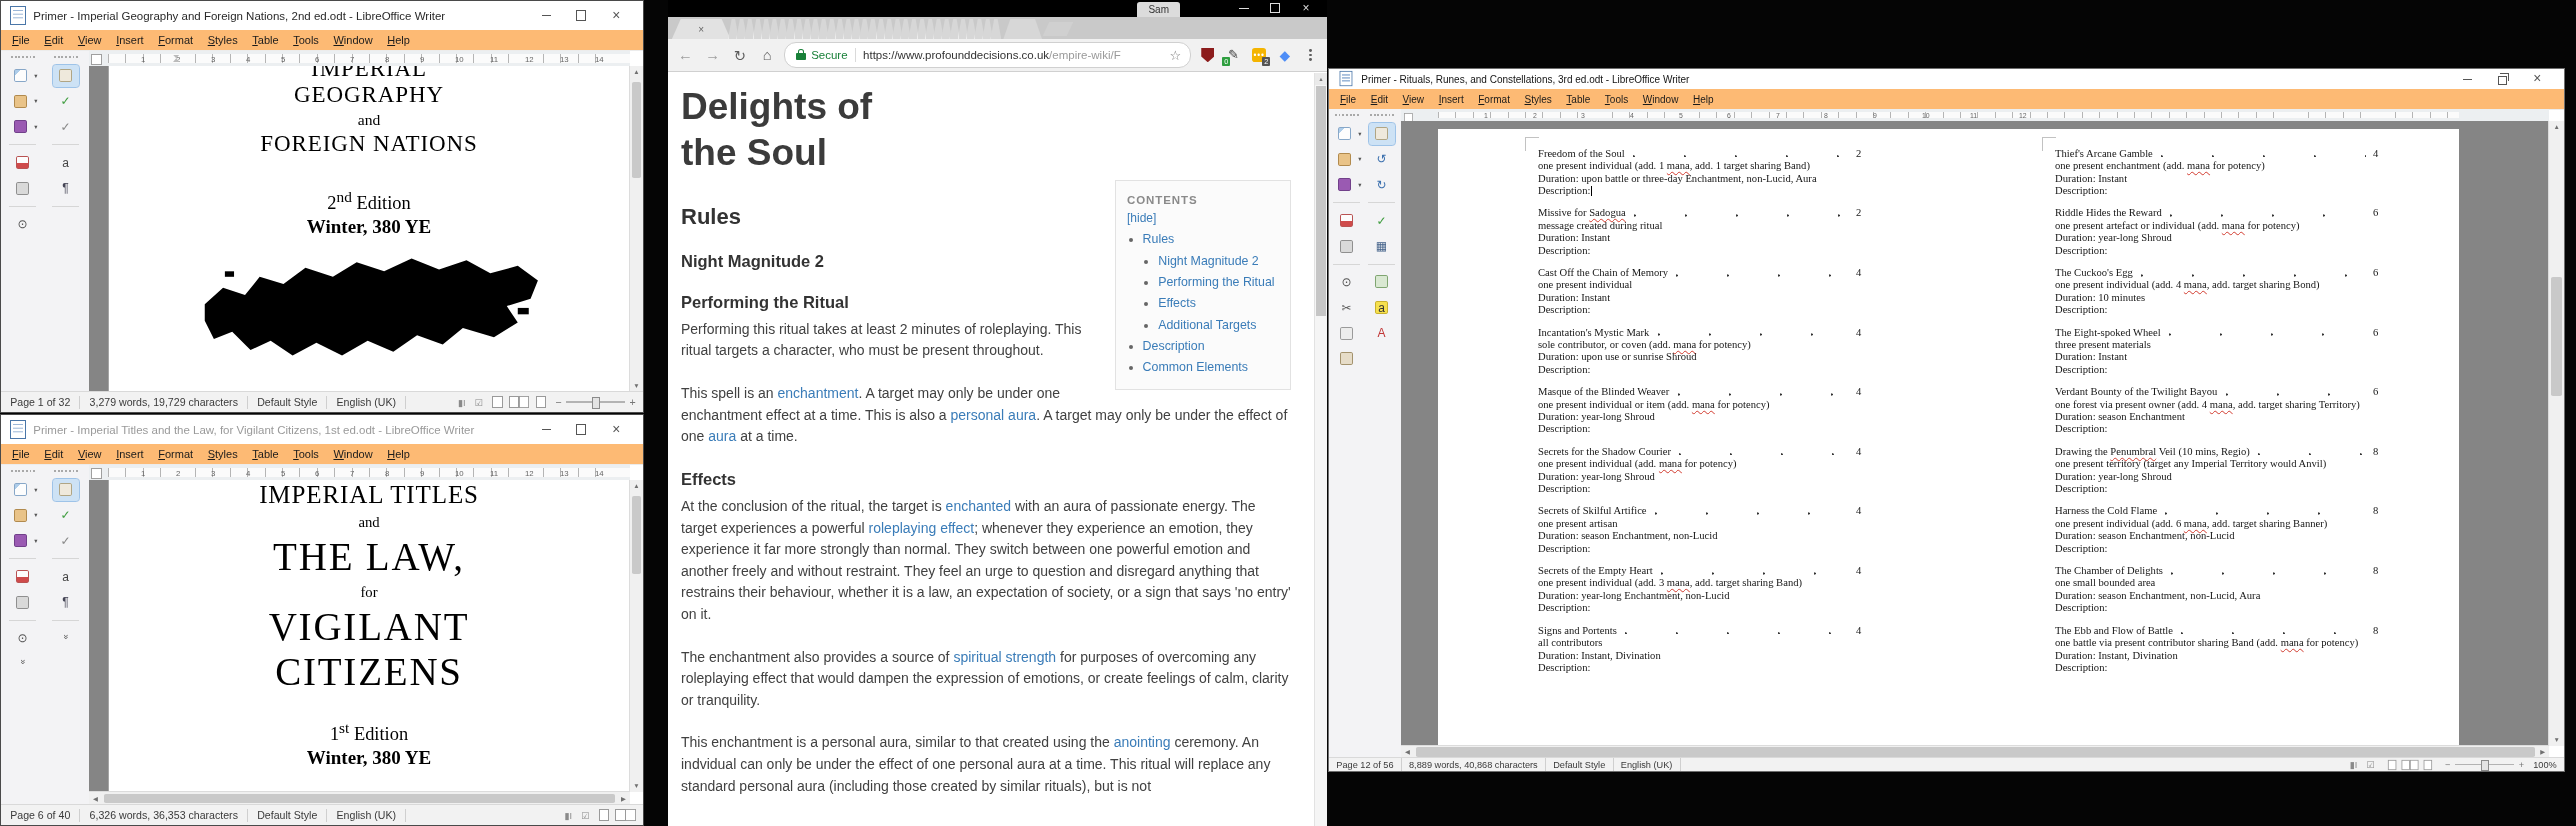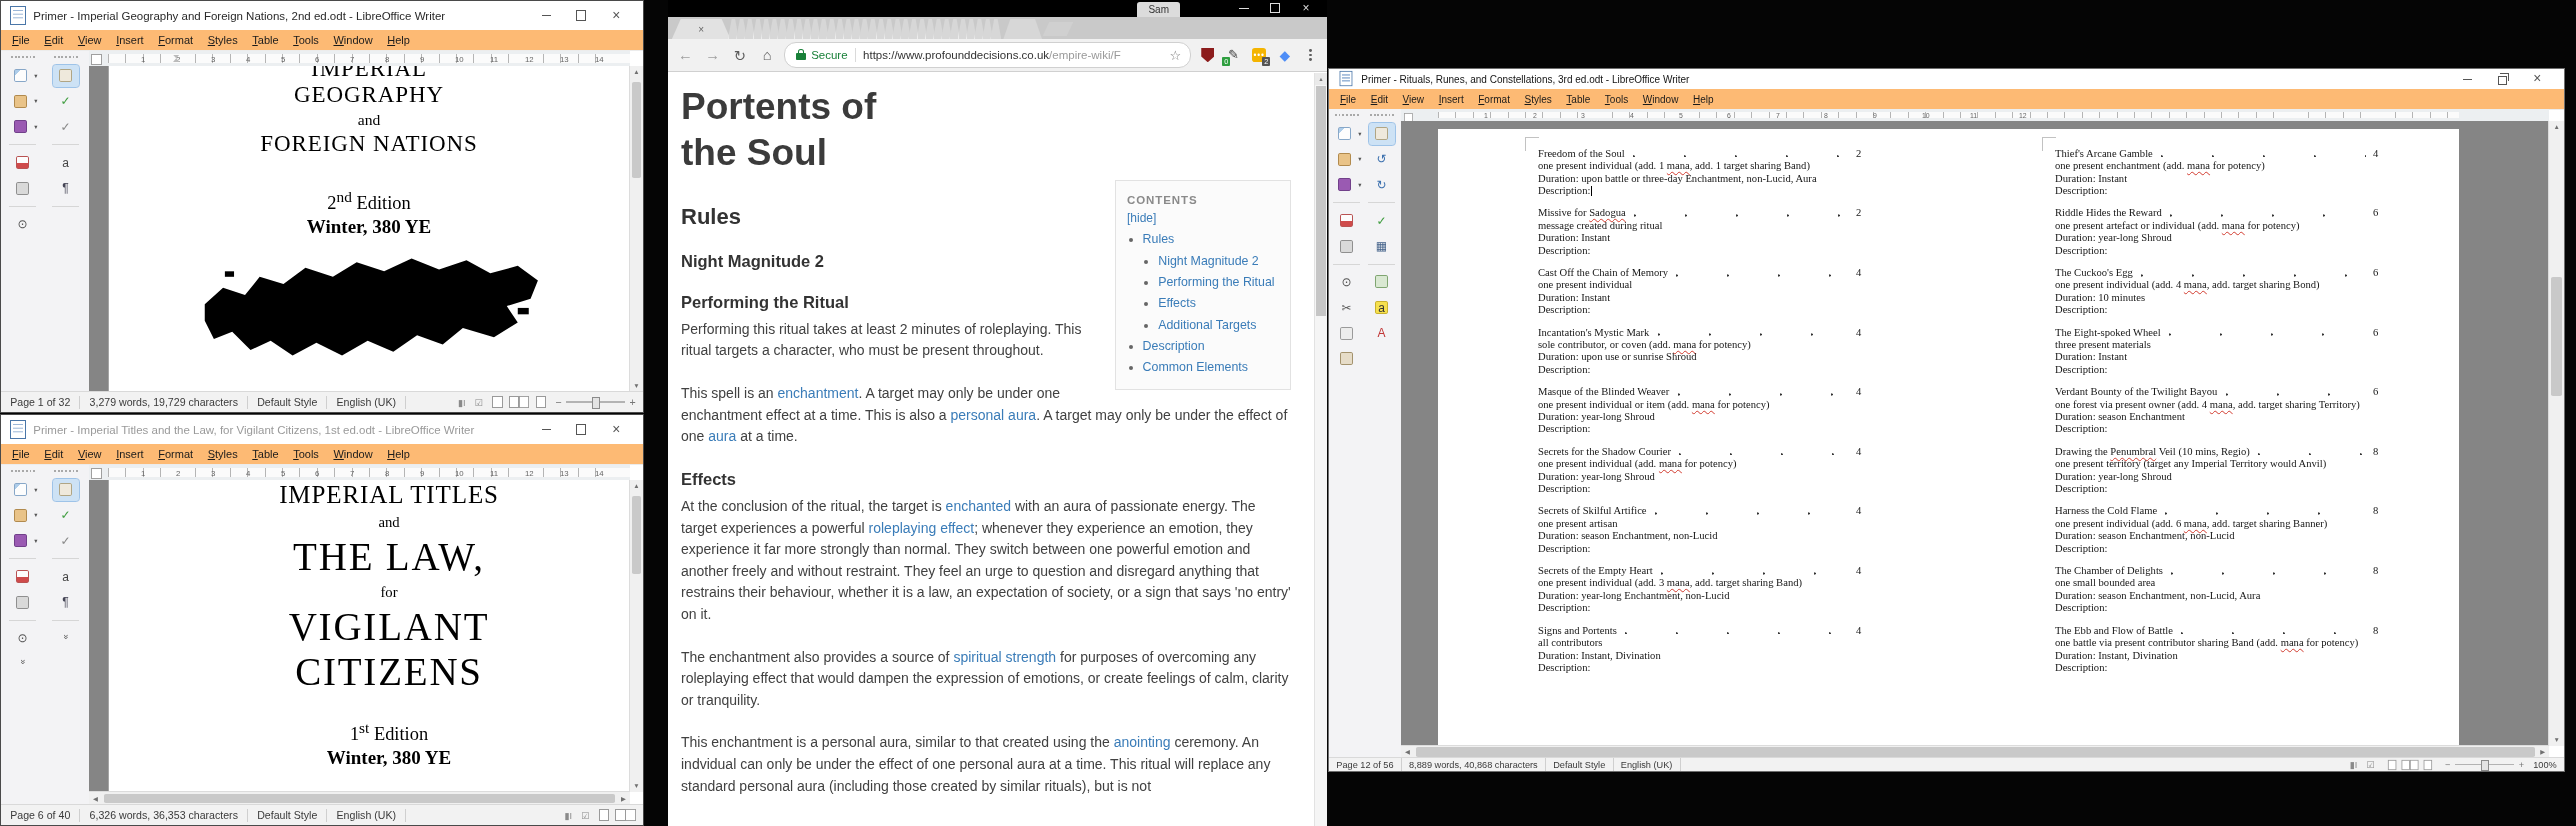--- a/index.html
+++ b/index.html
@@ -452,21 +452,21 @@
             <span class="ruler-num" style="left: 312px;">9</span>
             <span class="ruler-num" style="left: 347px;">10</span>
             <span class="ruler-num" style="left: 382px;">11</span>
             <span class="ruler-num" style="left: 417px;">12</span>
             <span class="ruler-num" style="left: 452px;">13</span>
             <span class="ruler-num" style="left: 487px;">14</span>
           </div>
       </div>
       <div class="canvas">
         <div class="page" style="left:19px;top:0;bottom:0;right:0;border-left:0.9px solid #a5a5a5;">
-          <div class="doc-serif center-doc" style="width:520px;margin-top:1.8px;padding-left:20px;">
+          <div class="doc-serif center-doc" style="width:520px;margin-top:1.8px;">
             <div class="law-l1">IMPERIAL TITLES</div>
             <div class="law-sm">and</div>
             <div class="law-big">THE LAW,</div>
             <div class="law-sm">for</div>
             <div class="law-big">VIGILANT</div>
             <div class="law-big">CITIZENS</div>
             <div class="geo-ed" style="margin-top:24px;"><span>1</span><sup>st</sup> <span>Edition</span></div>
             <div class="geo-date">Winter, 380 YE</div>
           </div>
         </div>
@@ -586,21 +586,21 @@
       </div>
     <div class="ext">
         <div class="dots3">
           <i></i>
           <i></i>
           <i></i>
         </div>
       </div>
   </div>
   <div class="bcontent">
-    <h1 class="bh1"><span>Portents of</span><br><span>the Soul</span></h1>
+    <h1 class="bh1"><span>Delights of</span><br><span>the Soul</span></h1>
     <div class="toc">
       <div class="toc-h">CONTENTS</div>
       <div class="toc-hide">[hide]</div>
       <div id="tocList">
           <ul>
             <li><span class="wl">Rules</span><ul>
                 <li><span class="wl">Night Magnitude 2</span></li>
                 <li><span class="wl">Performing the Ritual</span></li>
                 <li><span class="wl">Effects</span></li>
                 <li><span class="wl">Additional Targets</span></li>

